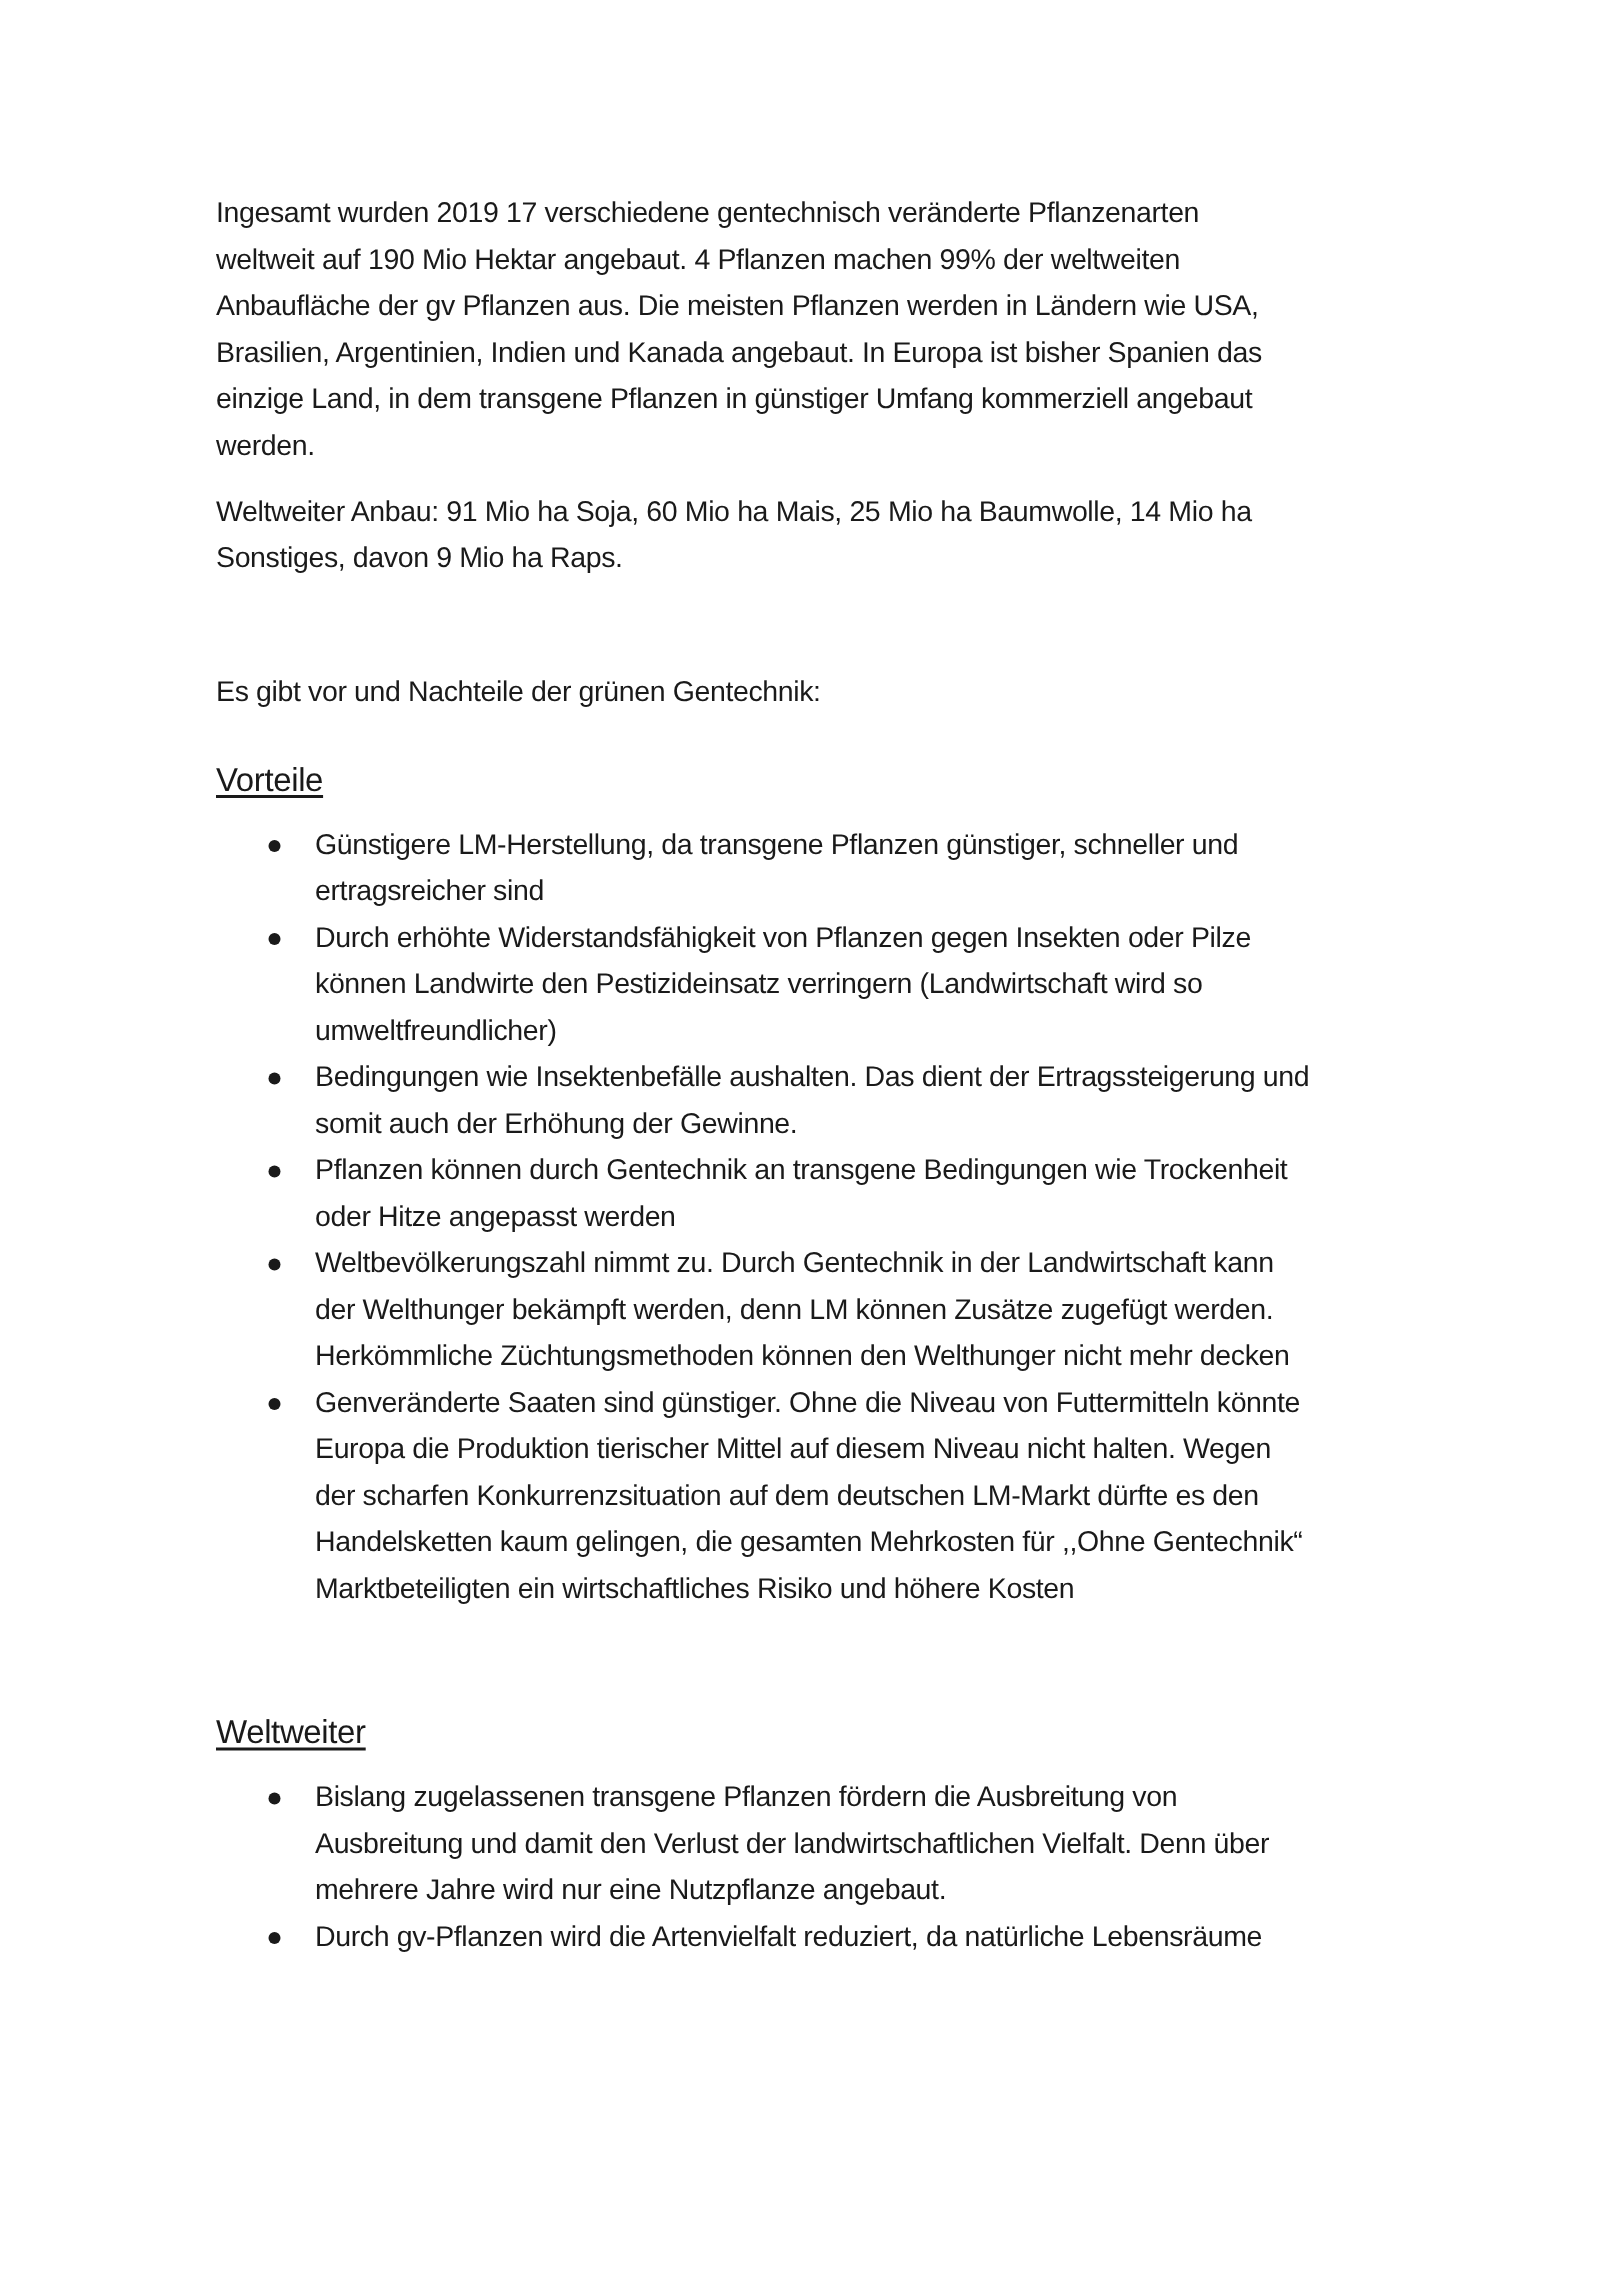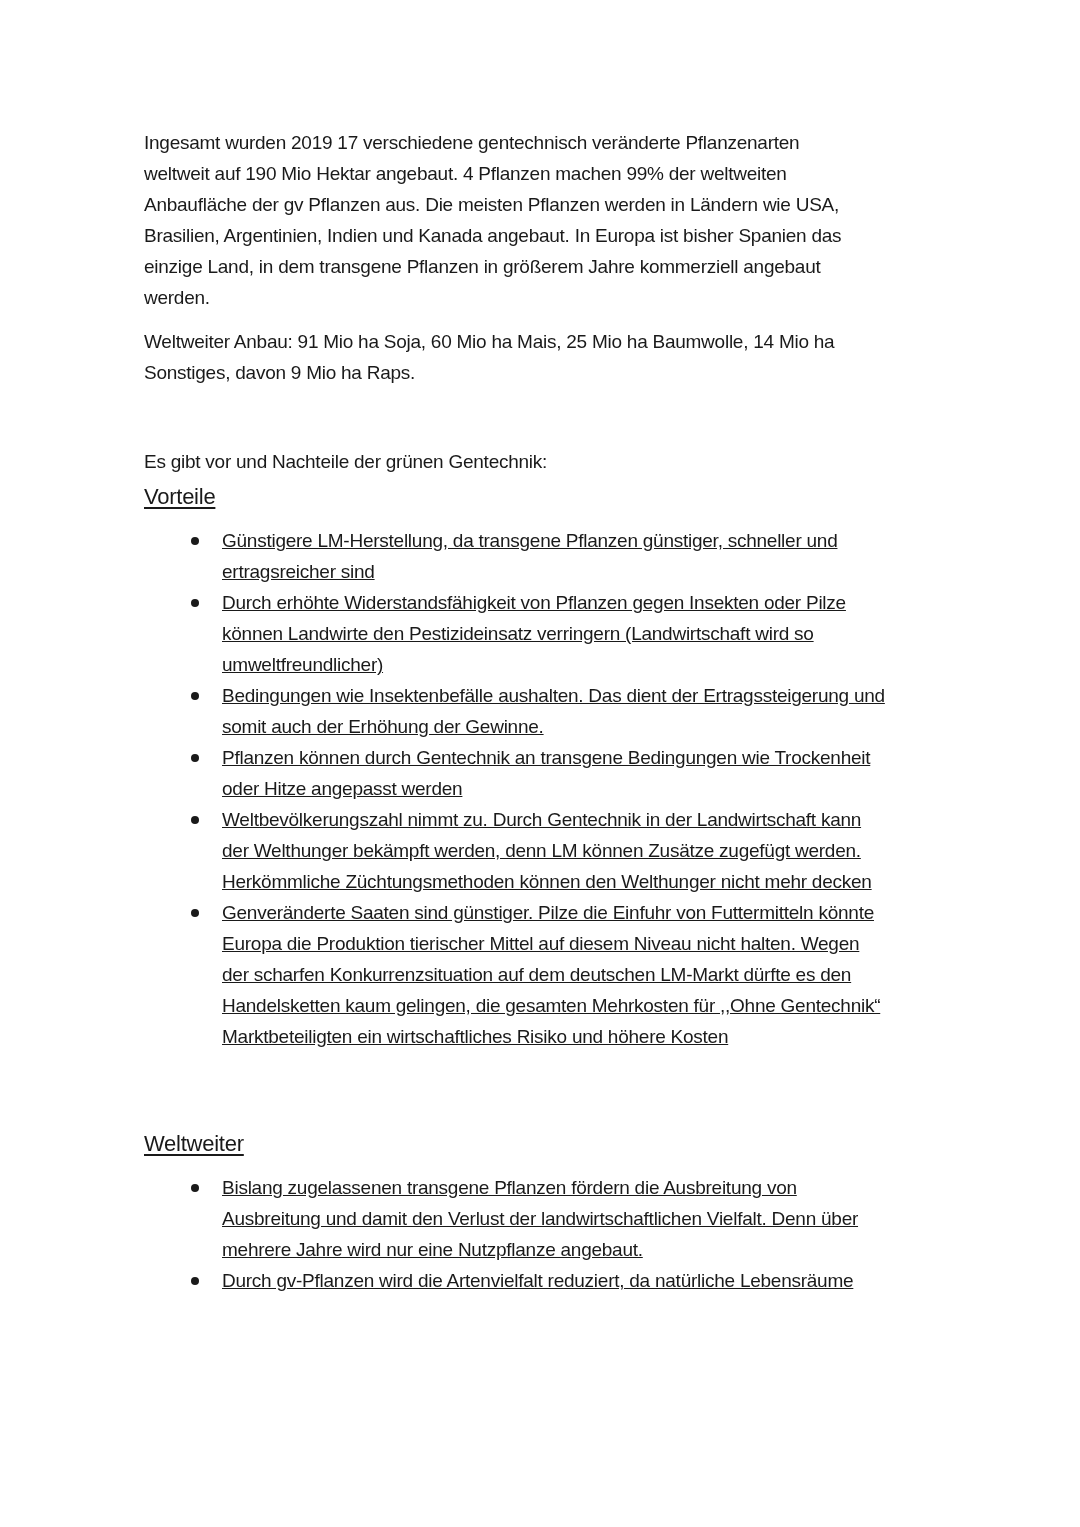--- a/index.html
+++ b/index.html
@@ -31,26 +31,25 @@
     .para { margin-bottom: 13px; }
     .gap-large { height: 45px; }
     .heading {
       font-size: 22px;
       line-height: 31px;
       text-decoration: underline;
       text-underline-offset: 3px;
       margin-bottom: 13px;
       letter-spacing: -0.25px;
     }
-    .intro { margin-bottom: 4px; }
+    .intro { margin-bottom: 27px; }
     ul.bullets {
       list-style: none;
-      margin: 12px;
+      margin: 0;
       padding: 0;
-      text-decoration: underline;
     }
     ul.bullets li {
       position: relative;
       padding-left: 66px;
     }
     ul.bullets li .bullet {
       position: absolute;
       left: 35px;
       top: 12px;
       width: 8px;
@@ -63,21 +62,21 @@
 </head>
 <body>
 
 <div class="page">
 
   <div class="para">
     <div class="line">Ingesamt wurden 2019 17 verschiedene gentechnisch veränderte Pflanzenarten</div>
     <div class="line">weltweit auf 190 Mio Hektar angebaut. 4 Pflanzen machen 99% der weltweiten</div>
     <div class="line">Anbaufläche der gv Pflanzen aus. Die meisten Pflanzen werden in Ländern wie USA,</div>
     <div class="line">Brasilien, Argentinien, Indien und Kanada angebaut. In Europa ist bisher Spanien das</div>
-    <div class="line">einzige Land, in dem transgene Pflanzen in größerem Jahre kommerziell angebaut</div>
+    <div class="line">einzige Land, in dem transgene Pflanzen in günstiger Umfang kommerziell angebaut</div>
     <div class="line">werden.</div>
   </div>
 
   <div class="para">
     <div class="line">Weltweiter Anbau: 91 Mio ha Soja, 60 Mio ha Mais, 25 Mio ha Baumwolle, 14 Mio ha</div>
     <div class="line">Sonstiges, davon 9 Mio ha Raps.</div>
   </div>
 
   <div class="gap-large"></div>
 
@@ -108,21 +107,21 @@
       <div class="line">oder Hitze angepasst werden</div>
     </li>
     <li>
       <span class="bullet"></span>
       <div class="line">Weltbevölkerungszahl nimmt zu. Durch Gentechnik in der Landwirtschaft kann</div>
       <div class="line">der Welthunger bekämpft werden, denn LM können Zusätze zugefügt werden.</div>
       <div class="line">Herkömmliche Züchtungsmethoden können den Welthunger nicht mehr decken</div>
     </li>
     <li>
       <span class="bullet"></span>
-      <div class="line">Genveränderte Saaten sind günstiger. Pilze die Einfuhr von Futtermitteln könnte</div>
+      <div class="line">Genveränderte Saaten sind günstiger. Ohne die Niveau von Futtermitteln könnte</div>
       <div class="line">Europa die Produktion tierischer Mittel auf diesem Niveau nicht halten. Wegen</div>
       <div class="line">der scharfen Konkurrenzsituation auf dem deutschen LM-Markt dürfte es den</div>
       <div class="line">Handelsketten kaum gelingen, die gesamten Mehrkosten für ,,Ohne Gentechnik“</div>
       <div class="line">Marktbeteiligten ein wirtschaftliches Risiko und höhere Kosten</div>
     </li>
   </ul>
 
   <div class="gap-section"></div>
 
   <div class="heading">Weltweiter</div>

